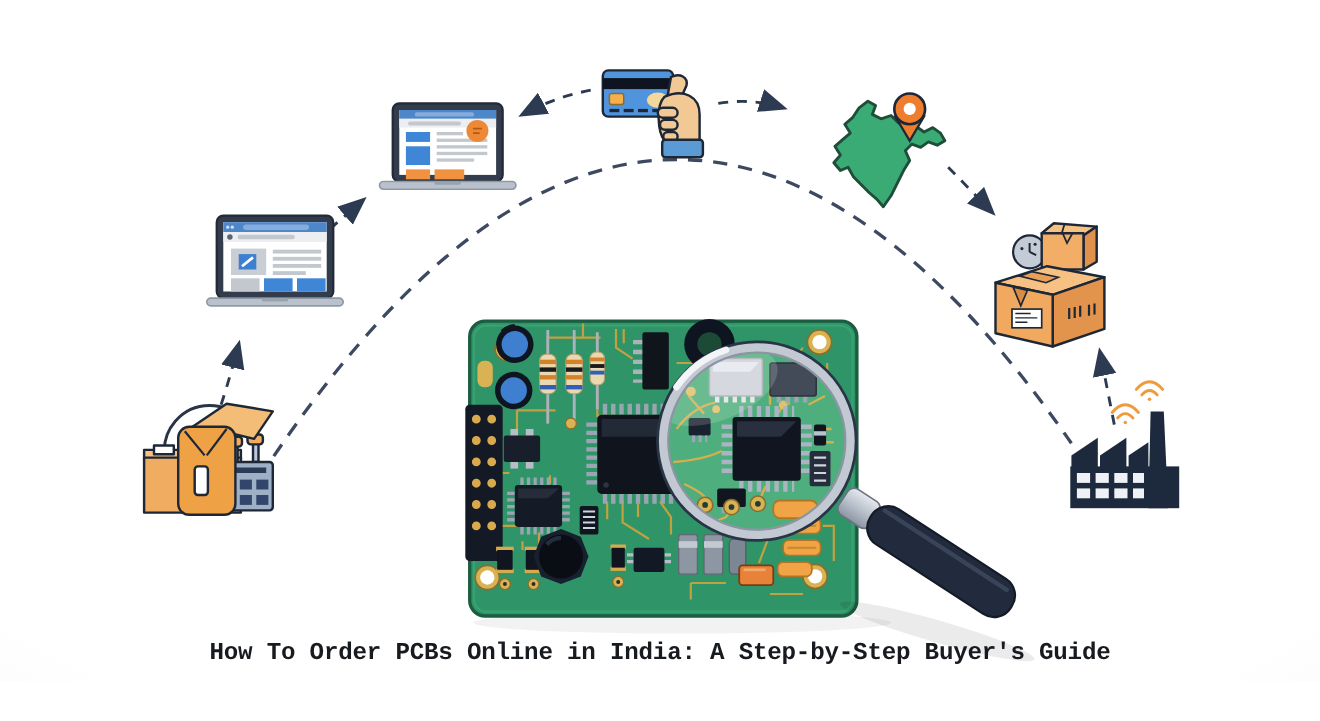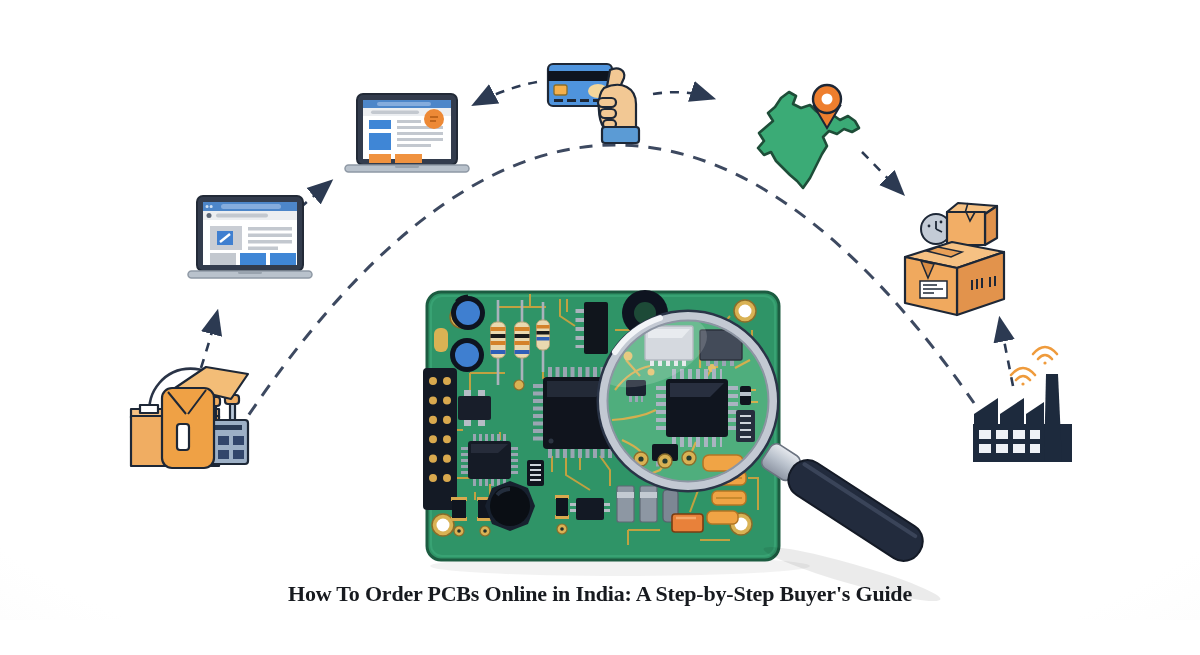--- a/index.html
+++ b/index.html
@@ -1,19 +1,19 @@
 <!DOCTYPE html>
 <html><head>
 <meta charset="utf-8">
 <style>
   html,body{margin:0;padding:0;background:#ffffff;}
   .stage{
     position:relative;width:1200px;height:620px;overflow:hidden;
     background:radial-gradient(118% 132% at 50% 42%, #ffffff 55%, #f4f4f4 88%, #ececec 100%);
-    font-family:Liberation Serif, serif;
+    font-family:Liberation Mono, monospace;
   }
   .title{
     position:absolute;top:581px;left:50%;transform:translateX(-50%);
     white-space:nowrap;font-size:22px;font-weight:700;letter-spacing:-0.2px;color:#171a1f;
   }
   svg{position:absolute;top:0;left:0;}
   .ol{stroke:#1d2736;stroke-width:2.2;stroke-linejoin:round;}
 </style>
 </head>
 <body>

